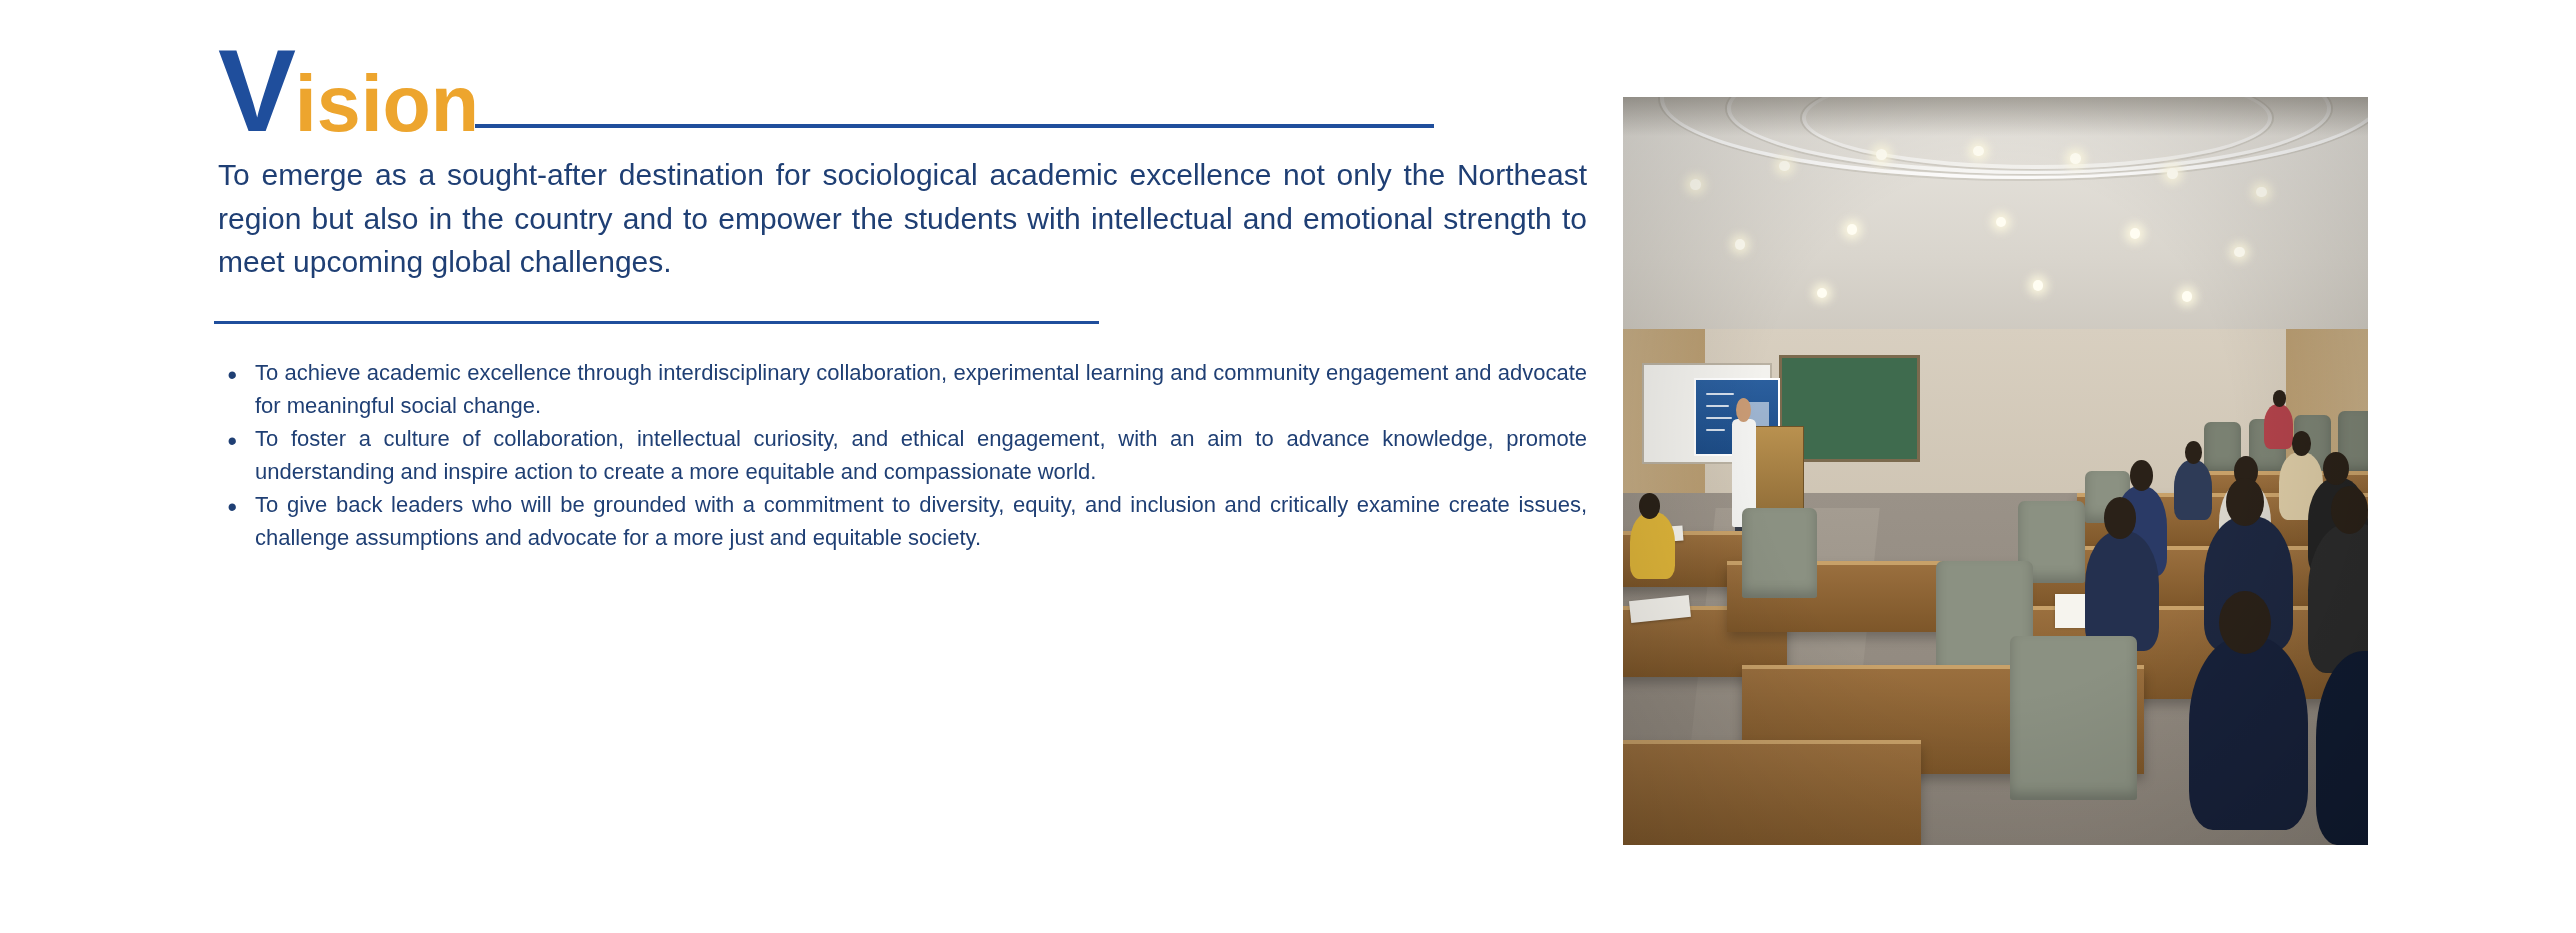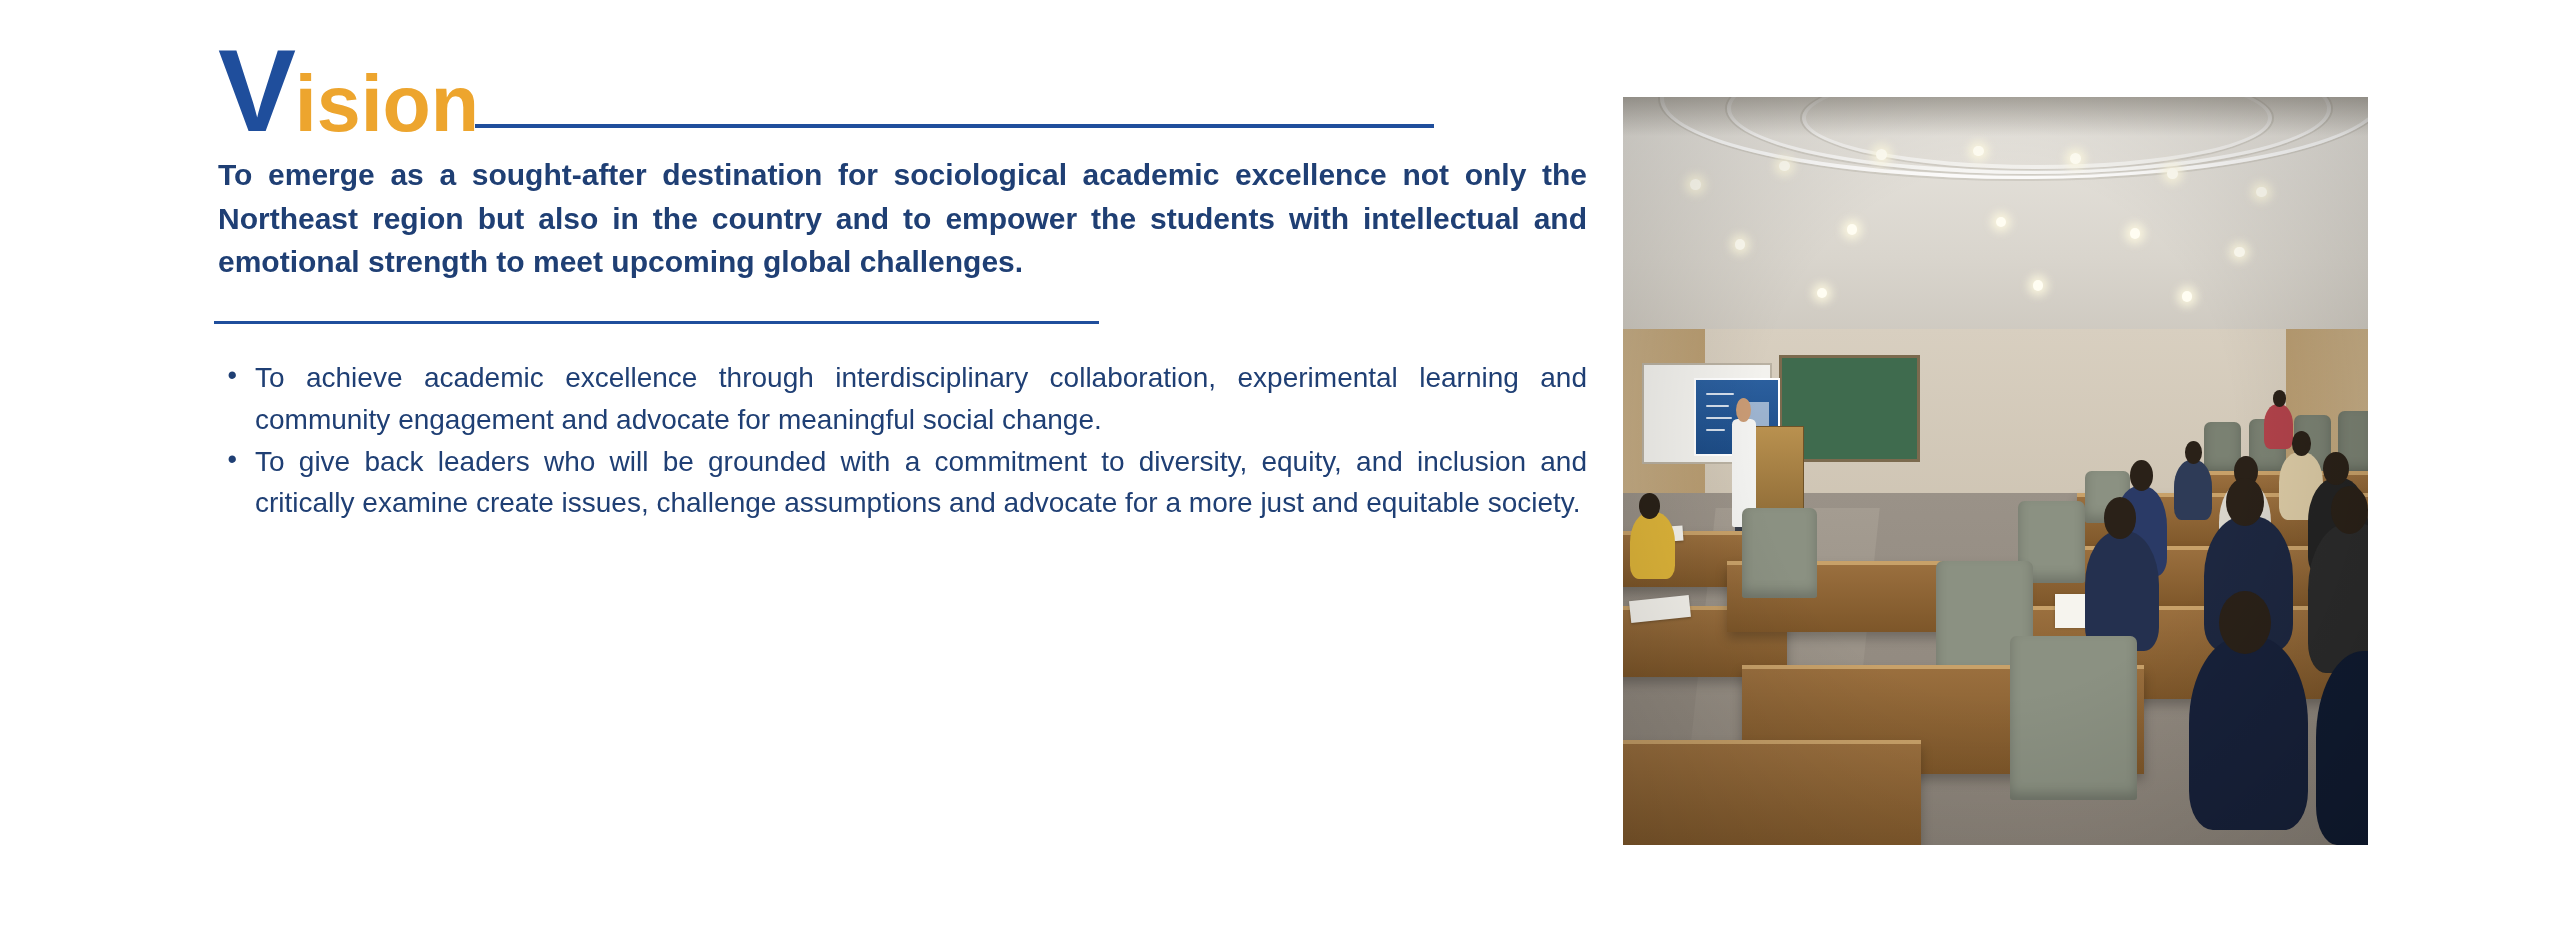--- a/index.html
+++ b/index.html
@@ -71,37 +71,37 @@
   .vision-block {
     margin-top: 4px;
   }
   .para {
     font-size: 30px;
     line-height: 1.45;
     color: #1f3f74;
     text-align: justify;
     width: 1369px;
     margin: 0;
-    font-weight: 700;
+    font-weight: 400;
   }
 
   .mission-heading-wrap {
     margin-top: 37px;
   }
 
   ul.mission-list {
     list-style: none;
     margin: 12px 0 0 0;
     padding: 0;
     width: 1369px;
   }
   ul.mission-list li {
     position: relative;
     padding-left: 37px;
-    font-size: 28px;
+    font-size: 22px;
     line-height: 1.47;
     color: #1f3f74;
     text-align: justify;
     margin-bottom: 1.3px;
   }
   ul.mission-list li::before {
     content: "•";
     position: absolute;
     left: 9.4px;
     top: -1.3px;
@@ -294,20 +294,21 @@
     <div class="vision-block">
       <p class="para">To emerge as a sought-after destination for sociological academic excellence not only the Northeast region but also in the country and to empower the students with intellectual and emotional strength to meet upcoming global challenges.</p>
     </div>
 
     <div class="heading-row mission-heading-wrap">
       <div class="rule mission"></div>
     </div>
 
     <ul class="mission-list">
       <li>To achieve academic excellence through interdisciplinary collaboration, experimental learning and community engagement and advocate for meaningful social change.</li>
+      <li>To foster a culture of collaboration, intellectual curiosity, and ethical engagement, with an aim to advance knowledge, promote understanding and inspire action to create a more equitable and compassionate world.</li>
       <li>To give back leaders who will be grounded with a commitment to diversity, equity, and inclusion and critically examine create issues, challenge assumptions and advocate for a more just and equitable society.</li>
     </ul>
   </div>
 
   <div class="photo-frame">
     <div class="photo">
 
       <div class="ceiling">
         <div class="ceil-arc a1"></div>
         <div class="ceil-arc a2"></div>

